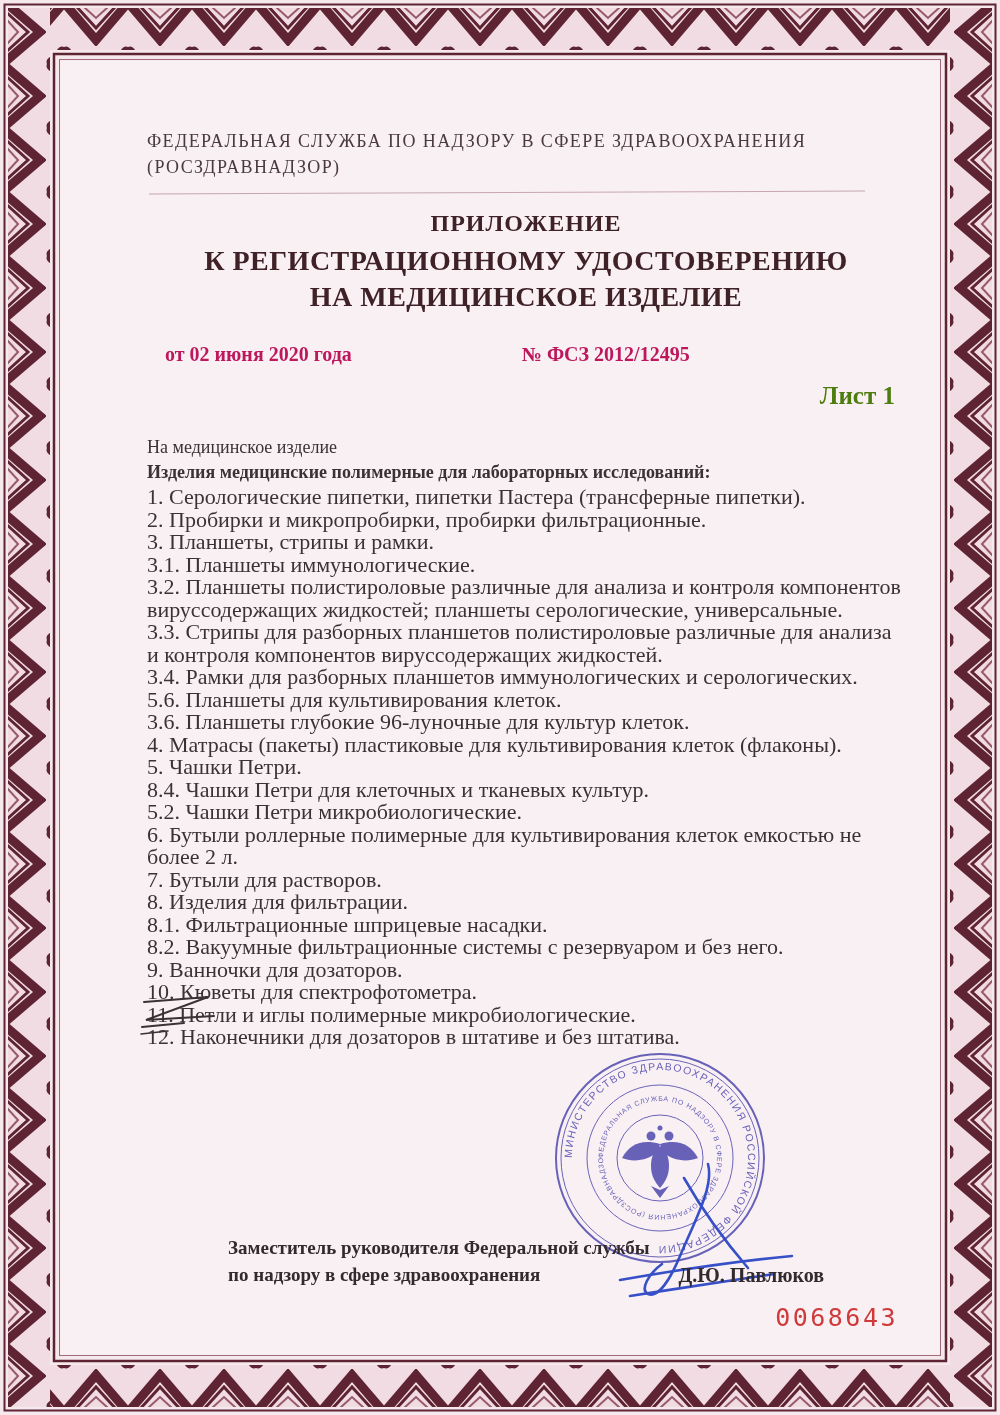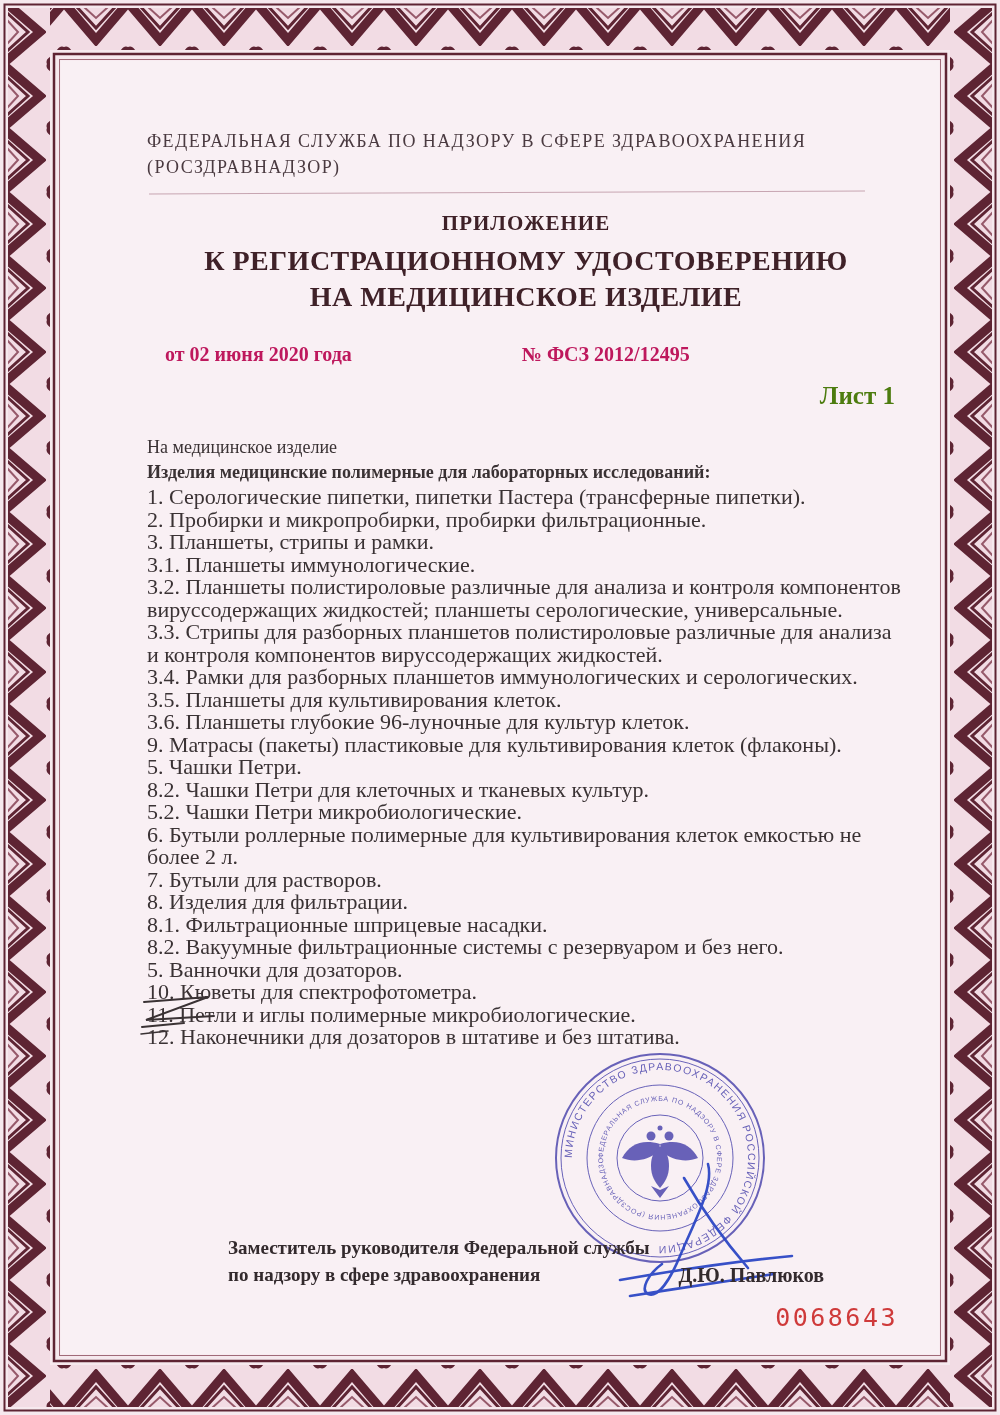--- a/index.html
+++ b/index.html
@@ -20,21 +20,21 @@
     font-size:18px;letter-spacing:1.4px;color:#4a3a40;
     line-height:26px;
   }
   .header-rule{
     height:1px;background:#c7a5b1;margin:12px 40px 6px 2px;
     transform:rotate(-0.25deg);
   }
   .doc-title{
     text-align:center;color:#3f2128;font-weight:bold;margin-top:10px;
   }
-  .doc-title .t1{font-size:21px;line-height:40px;letter-spacing:1px;}
+  .doc-title .t1{font-size:24px;line-height:40px;letter-spacing:1px;}
   .doc-title .t2,.doc-title .t3{font-size:28px;line-height:36px;letter-spacing:.5px;}
   .meta-row{
     display:flex;margin-top:28px;font-weight:bold;font-size:20px;color:#be185d;
   }
   .meta-date{margin-left:18px;}
   .meta-number{margin-left:170px;}
   .sheet{
     text-align:right;font-weight:bold;font-size:25px;margin-top:16px;
     padding-right:10px;color:#4d7c0f;
   }
@@ -122,32 +122,32 @@
     <p class="subject">Изделия медицинские полимерные для лабораторных исследований:</p>
 
     <div class="items">
         <p>1. Серологические пипетки, пипетки Пастера (трансферные пипетки).</p>
         <p>2. Пробирки и микропробирки, пробирки фильтрационные.</p>
         <p>3. Планшеты, стрипы и рамки.</p>
         <p>3.1. Планшеты иммунологические.</p>
         <p>3.2. Планшеты полистироловые различные для анализа и контроля компонентов вируссодержащих жидкостей; планшеты серологические, универсальные.</p>
         <p>3.3. Стрипы для разборных планшетов полистироловые различные для анализа и контроля компонентов вируссодержащих жидкостей.</p>
         <p>3.4. Рамки для разборных планшетов иммунологических и серологических.</p>
-        <p>3.5. Планшеты для культивирования клеток.</p>
+        <p>5.6. Планшеты для культивирования клеток.</p>
         <p>3.6. Планшеты глубокие 96-луночные для культур клеток.</p>
-        <p>9. Матрасы (пакеты) пластиковые для культивирования клеток (флаконы).</p>
+        <p>4. Матрасы (пакеты) пластиковые для культивирования клеток (флаконы).</p>
         <p>5. Чашки Петри.</p>
-        <p>8.2. Чашки Петри для клеточных и тканевых культур.</p>
+        <p>8.4. Чашки Петри для клеточных и тканевых культур.</p>
         <p>5.2. Чашки Петри микробиологические.</p>
         <p>6. Бутыли роллерные полимерные для культивирования клеток емкостью не более 2 л.</p>
         <p>7. Бутыли для растворов.</p>
         <p>8. Изделия для фильтрации.</p>
         <p>8.1. Фильтрационные шприцевые насадки.</p>
         <p>8.2. Вакуумные фильтрационные системы с резервуаром и без него.</p>
-        <p>5. Ванночки для дозаторов.</p>
+        <p>9. Ванночки для дозаторов.</p>
         <p>10. Кюветы для спектрофотометра.</p>
         <p>11. Петли и иглы полимерные микробиологические.</p>
         <p>12. Наконечники для дозаторов в штативе и без штатива.</p>
       </div>
   </div>
 
   <svg class="zmark" width="90" height="46" viewBox="0 0 90 46">
     <path d="M6,8 L70,3 L8,26 L76,22" fill="none" stroke="#3a3234" stroke-width="2" stroke-linecap="round"></path>
     <path d="M4,33 L46,29" fill="none" stroke="#3a3234" stroke-width="2" stroke-linecap="round"></path>
     <path d="M3,40 L30,37" fill="none" stroke="#3a3234" stroke-width="1.6" stroke-linecap="round"></path>

